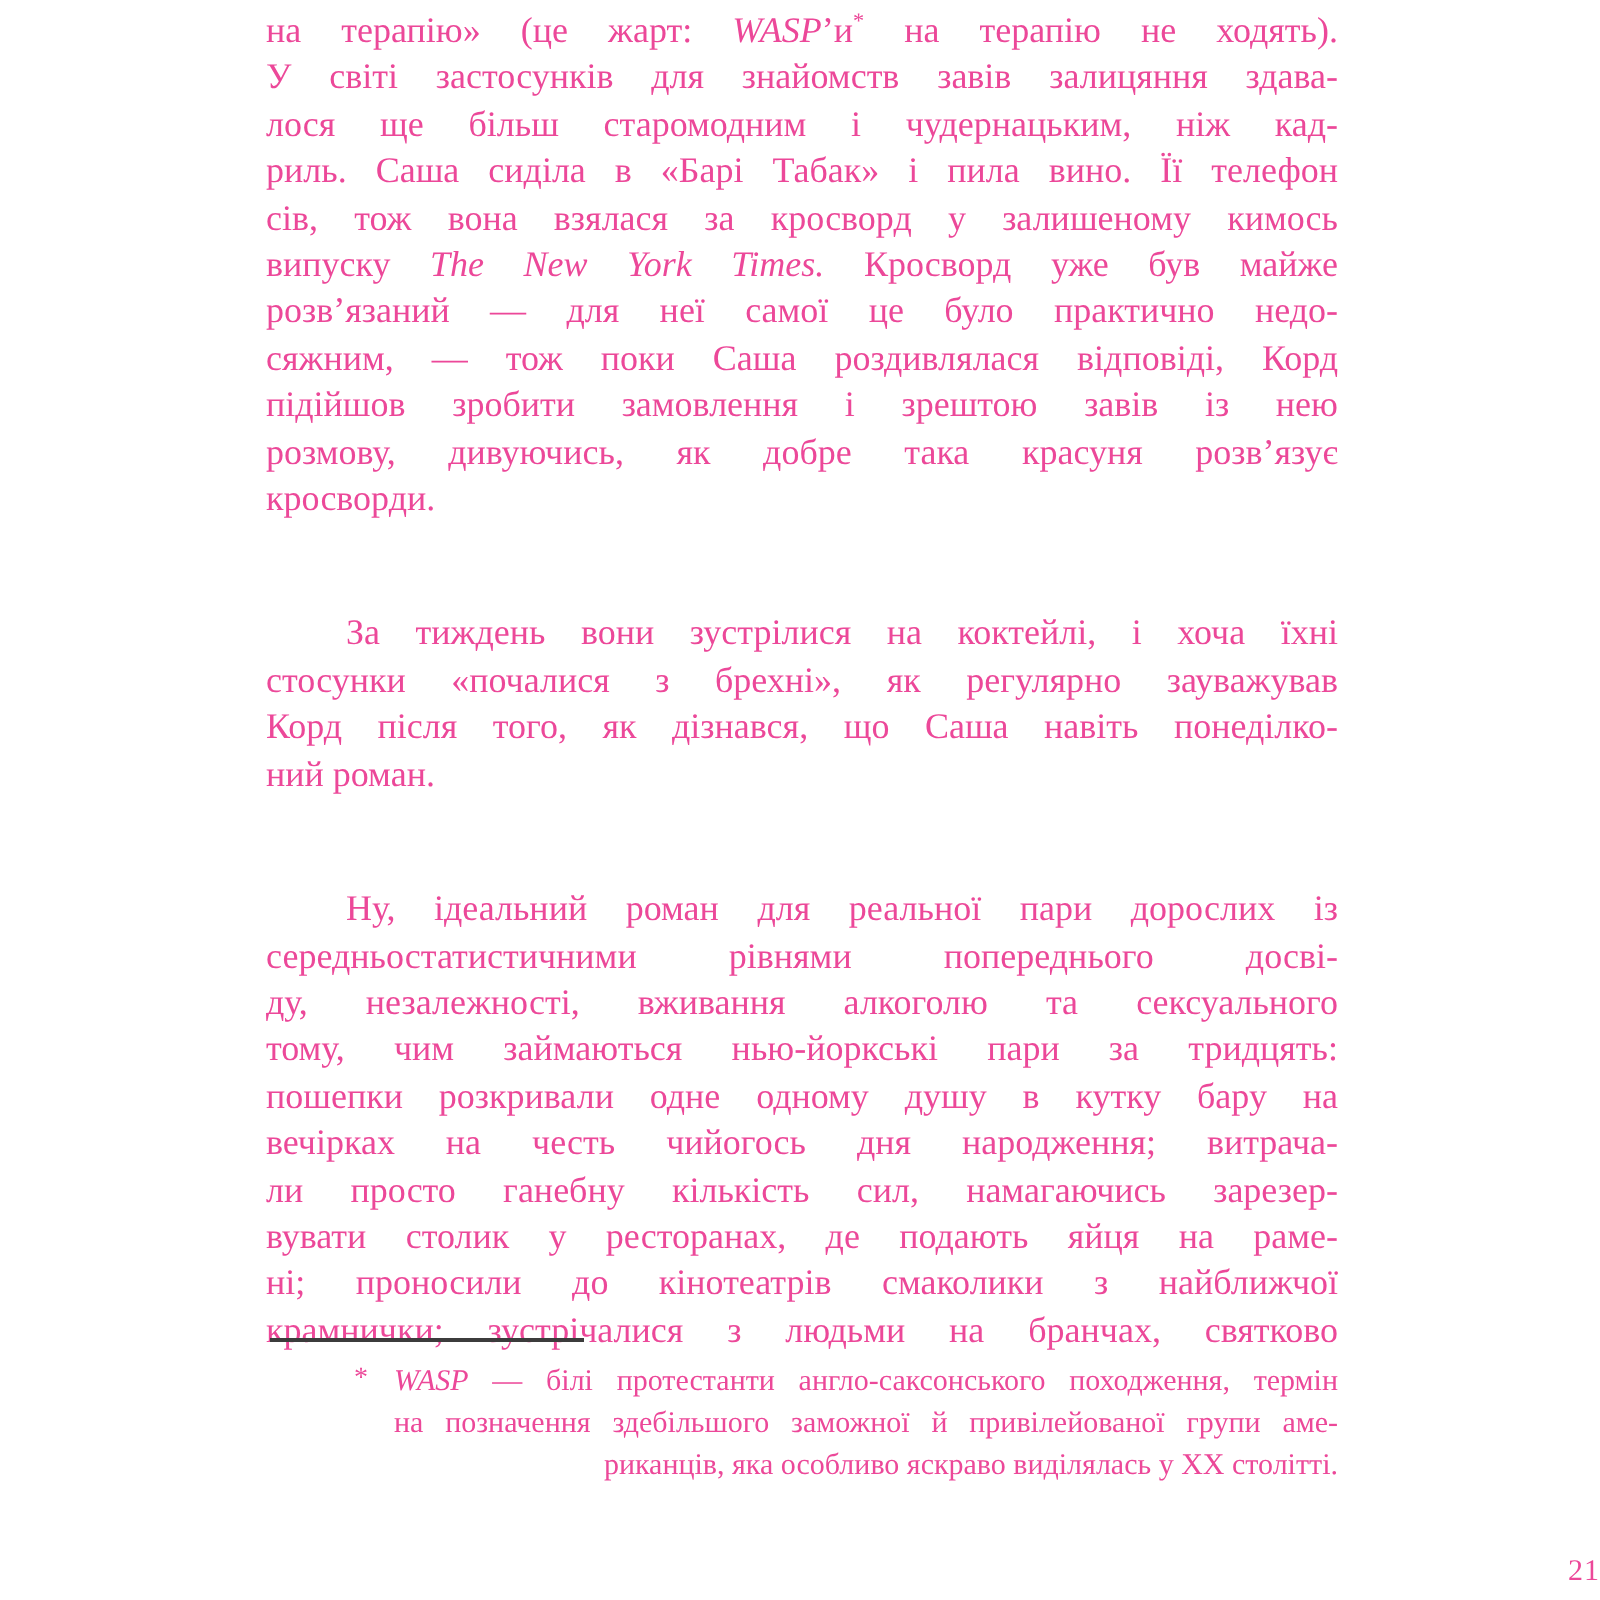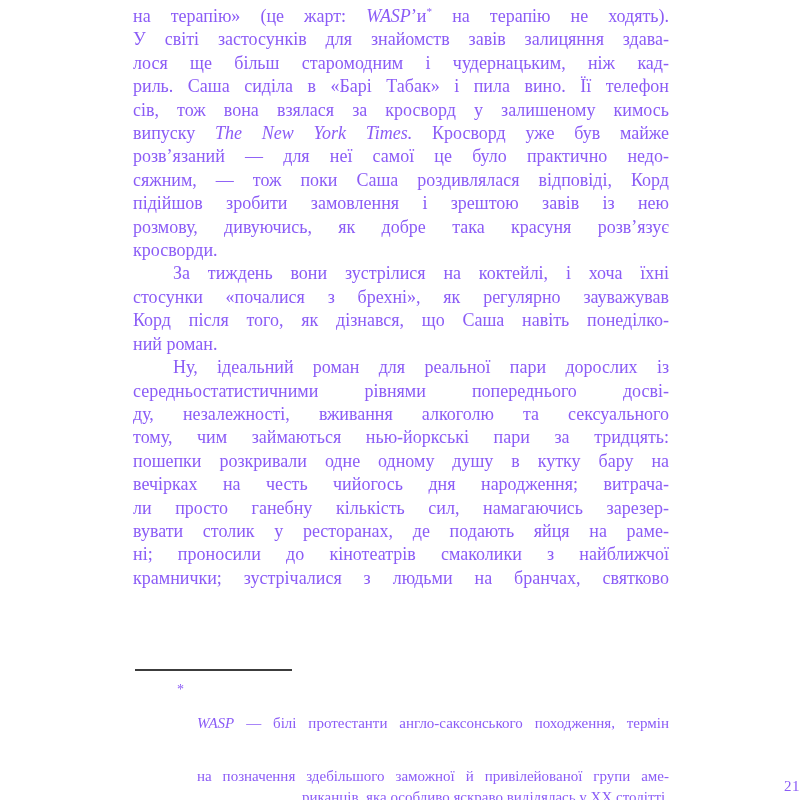--- a/index.html
+++ b/index.html
@@ -22,21 +22,21 @@
     font-size: 18px;
     line-height: 23.4px;
     text-align: left;
     hyphens: none;
     white-space: normal;
   }
   .line.just {
     text-align: justify;
     text-align-last: justify;
   }
-  .line.indent { text-indent: 40px; }
+  .line.indent { text-indent: 40px; margin-top: 44px; }
   .it  { font-style: italic; }
   .sup { font-size: 0.62em; vertical-align: super; }
   .footnote-rule {
     position: absolute;
     left: 135px;
     top: 669px;
     width: 157px;
     height: 1.5px;
     background: #3c3c3c;
   }
@@ -55,36 +55,35 @@
   .fn-lines { margin-left: 64px; }
   .fn-line {
     font-size: 15px;
     line-height: 21px;
     text-align: right;
     hyphens: none;
   }
   .fn-line.just {
     text-align: justify;
     text-align-last: justify;
-    margin-top: 32px;
   }
   .page-number {
     position: absolute;
     left: 0;
     right: 0;
     top: 778px;
     text-align: right;
     font-size: 15px;
     letter-spacing: 0.5px;
   }
 </style>
 </head>
 <body>
 
-<div class="page" style="background: rgb(255, 255, 255); color: #8b5cf6;">
+<div class="page" style="background: rgb(255, 255, 255); color: #ec4899;">
   <main class="text-block" id="body-text">
       <div class="line just"><span>на терапію» (це жарт: </span><span class="it">WASP</span><span>’и</span><span class="sup">*</span><span> на терапію не ходять).</span></div>
       <div class="line just"><span>У світі застосунків для знайомств завів залицяння здава-</span></div>
       <div class="line just"><span>лося ще більш старомодним і чудернацьким, ніж кад-</span></div>
       <div class="line just"><span>риль. Саша сиділа в «Барі Табак» і пила вино. Її телефон</span></div>
       <div class="line just"><span>сів, тож вона взялася за кросворд у залишеному кимось</span></div>
       <div class="line just"><span>випуску </span><span class="it">The New York Times.</span><span> Кросворд уже був майже</span></div>
       <div class="line just"><span>розв’язаний — для неї самої це було практично недо-</span></div>
       <div class="line just"><span>сяжним, — тож поки Саша роздивлялася відповіді, Корд</span></div>
       <div class="line just"><span>підійшов зробити замовлення і зрештою завів із нею</span></div>

